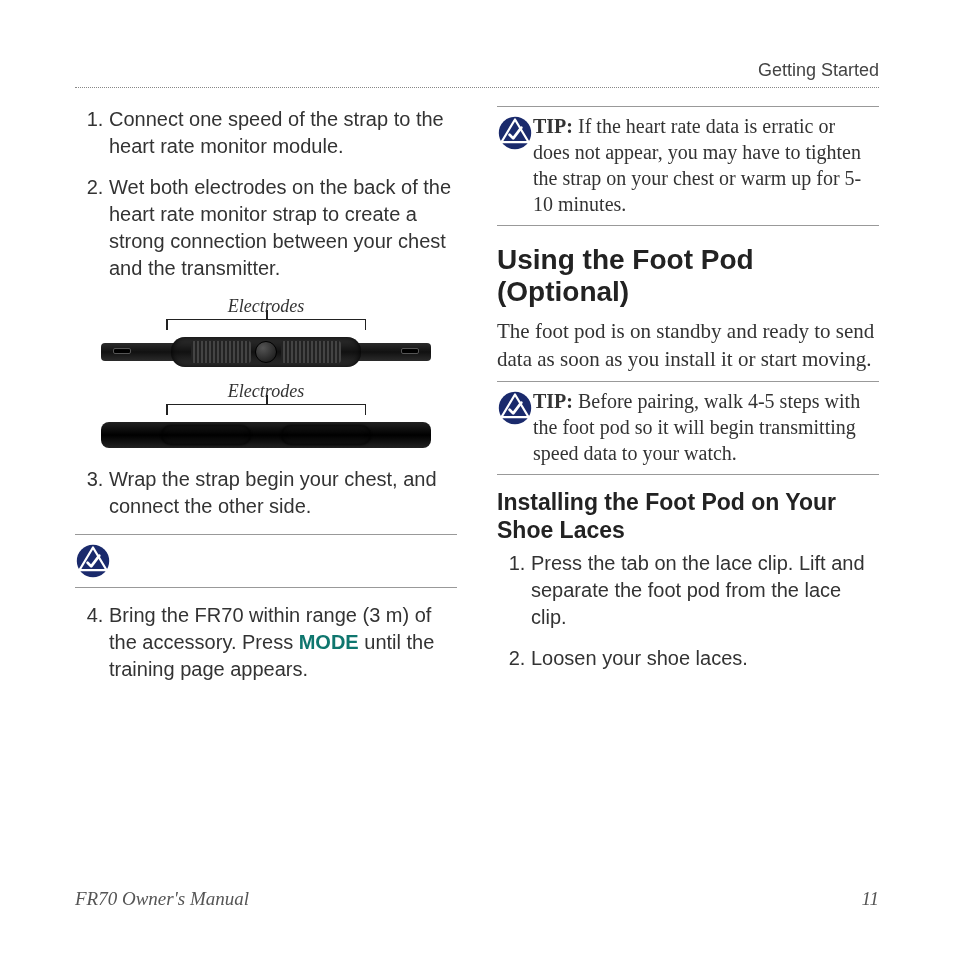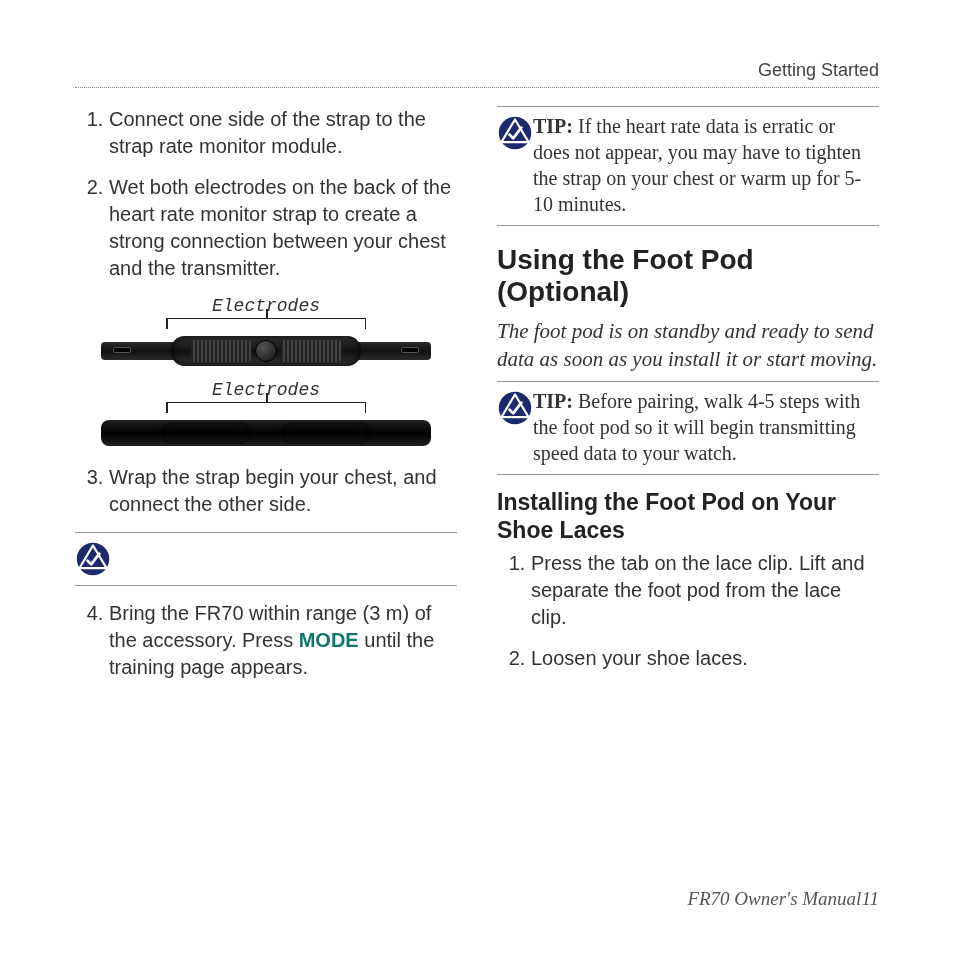--- a/index.html
+++ b/index.html
@@ -43,21 +43,21 @@
   .mode { color: #0f766e; font-weight: bold; }
   .diagram-block {
     margin: 6px 0 18px 0;
     text-align: center;
   }
   .diagram-label {
     font-style: italic;
     font-size: 18px;
     color: #333;
     margin-bottom: 2px;
-    font-family: Liberation Mono, monospace;
+    font-family: Liberation Serif, serif;
   }
   .bracket {
     width: 200px;
     height: 14px;
     margin: 0 auto 4px auto;
     position: relative;
     border-top: 1.5px solid #222;
   }
   .bracket::before, .bracket::after {
     content: "";
@@ -182,55 +182,54 @@
     color: #222;
     line-height: 1.15;
     margin: 18px 0 10px 0;
   }
   p.body {
     font-family: "Times New Roman", Times, serif;
     font-size: 21px;
     line-height: 1.3;
     color: #333;
     margin-bottom: 0;
-    font-style: italic;
   }
   h3.subsection {
     font-size: 23px;
     font-weight: bold;
     color: #222;
     line-height: 1.2;
     margin: 14px 0 6px 0;
   }
   .footer {
     position: absolute;
     bottom: 44px;
     left: 75px;
     right: 75px;
     display: flex;
-    justify-content: flex-end;
+    justify-content: space-between;
     font-style: italic;
     font-family: "Times New Roman", Times, serif;
     font-size: 19px;
     color: #555;
   }
 </style>
 </head>
 <body>
 
 <div class="page">
   <div class="header">
     <span>Getting Started</span>
   </div>
 
   <div class="columns">
 
     <div class="col">
       <ol class="steps" start="1">
-        <li>Connect one side of the strap to the strap rate monitor module.</li>
+        <li>Connect one speed of the strap to the heart rate monitor module.</li>
         <li>Wet both electrodes on the back of the heart rate monitor strap to create a strong connection between your chest and the transmitter.</li>
       </ol>
 
       <div class="diagram-block">
         <div class="diagram-label">Electrodes</div>
         <div class="bracket">
             <span class="stem"></span>
           </div>
         <div class="strap1">
           <div class="strap1-ends"></div>

